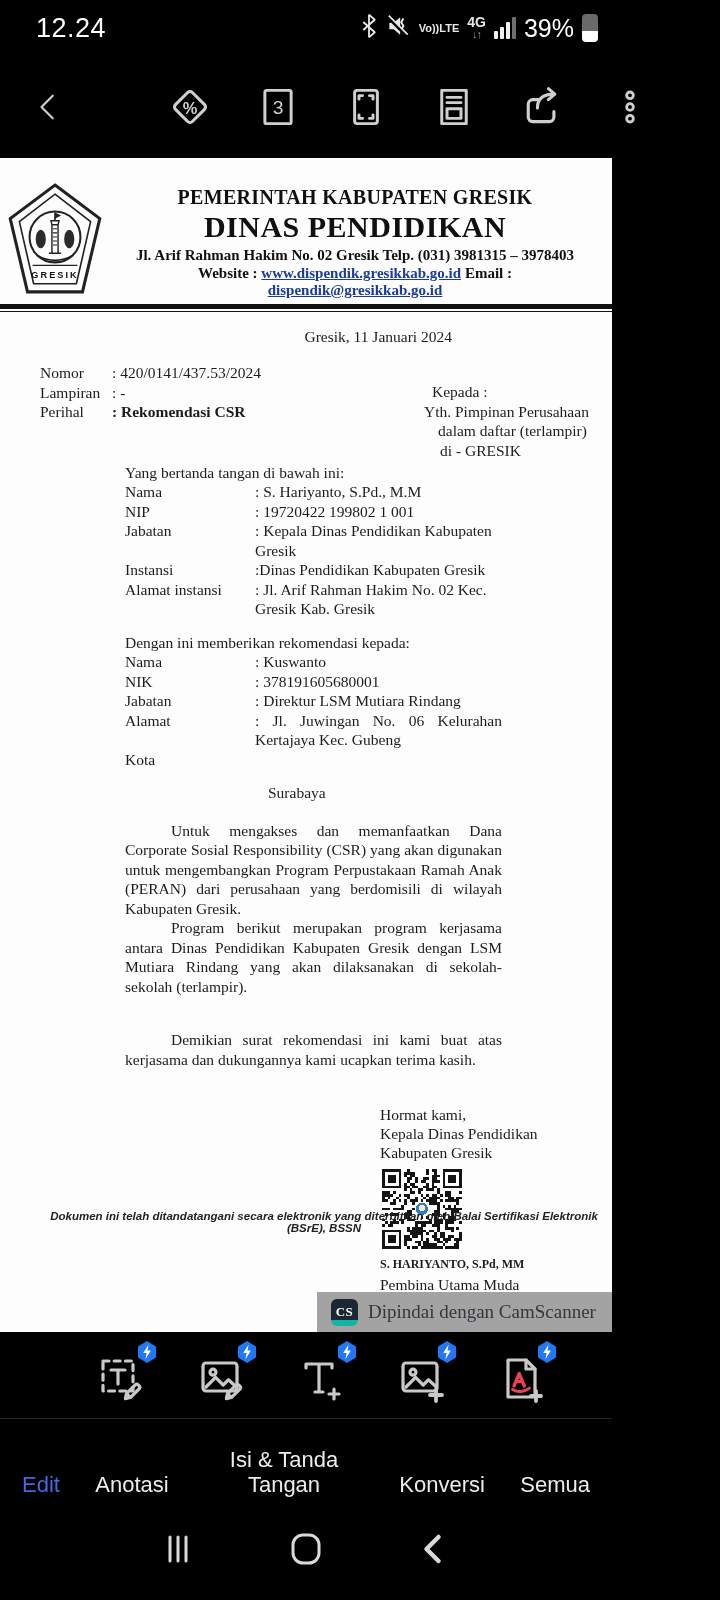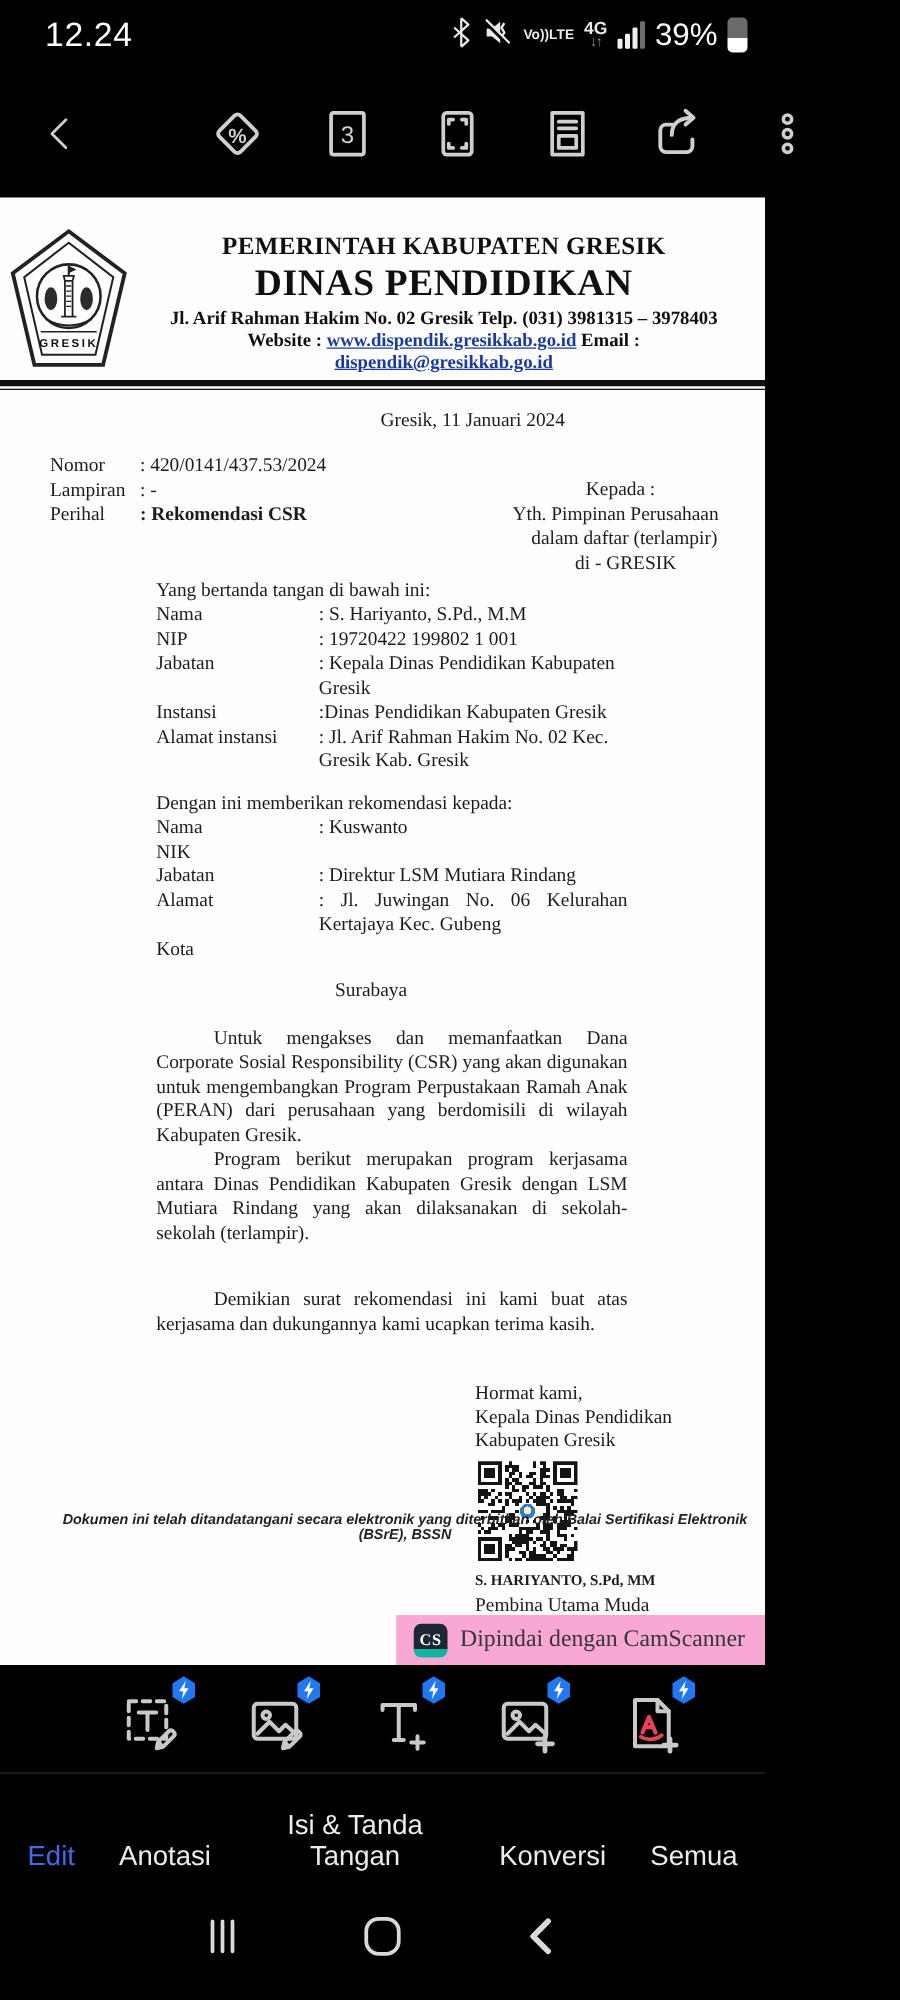--- a/index.html
+++ b/index.html
@@ -41,21 +41,21 @@
   .lh-link { color:#1a3a9c; text-decoration:underline; }
   .rule-thick { height:5px; background:#111; margin-top:6px; }
   .rule-thin { height:1px; background:#111; margin-top:2px; }
 
   .date-line { text-align:right; padding-right:160px; font-size:15.5px; margin-top:16px; }
   .meta { position:relative; margin-top:17px; font-size:15.5px; line-height:19.5px; }
   .meta-left { margin-left:40px; }
   .meta-row { display:flex; }
   .meta-row .lbl { width:72px; }
   .bold { font-weight:bold; }
-  .recipient { position:absolute; left:410px; top:19px; line-height:19.5px;text-align:center; }
+  .recipient { position:absolute; left:424px; top:19px; line-height:19.5px; }
   .recipient div:nth-child(1){ padding-left:8px; }
   .recipient div:nth-child(3){ padding-left:14px; }
   .recipient div:nth-child(4){ padding-left:16px; }
 
   .body-block { margin-left:125px; margin-right:110px; font-size:15.5px; line-height:19.5px; }
   .mt-sec { margin-top:41px; }
   .info-row { display:flex; }
   .info-row .lbl { width:130px; flex:none; }
   .info-row .val { flex:1; }
   .info-row .just { text-align:justify; }
@@ -64,21 +64,21 @@
   .para.first { margin-top:18px; }
   .para.closing { margin-top:34px; }
 
   .sig-block { margin-left:380px; margin-top:36px; font-size:15.5px; line-height:19px; }
   .qr-wrap { width:80px; height:80px; margin:7px 0 6px 2px; }
   .sig-name { font-weight:bold; font-size:12px; margin-top:2px; }
   .sig-rank, .sig-nip { margin-top:1px; }
 
   .footer-note { position:absolute; left:0; right:0; bottom:98px; text-align:center; font-size:11.5px; font-weight:bold; font-style:italic; color:#222; font-family:"Liberation Sans",sans-serif;padding-left:36px; }
 
-  .cs-bar { position:absolute; right:0; bottom:0; width:295px; height:40px; background:#f9a8d4; display:flex; align-items:center; gap:10px; padding-left:14px; }
+  .cs-bar { position:absolute; right:0; bottom:0; width:295px; height:40px; background:#a3a3a3; display:flex; align-items:center; gap:10px; padding-left:14px; }
   .cs-logo { width:27px; height:27px; border-radius:6px; background:linear-gradient(#1b2733 76%, #13b5a2 76%); color:#fff; font-size:13px; font-weight:bold; display:flex; align-items:center; justify-content:center; letter-spacing:0.5px; }
   .cs-text { font-size:19px; color:#33373d; }
 
   
   .bottom-toolbar { height:87px; display:flex; align-items:center; padding:0 66px 0 96px; justify-content:space-between; border-bottom:1px solid #262626; }
   .bt-btn { position:relative; width:50px; height:56px; display:flex; align-items:flex-end; justify-content:center; }
   .bt-btn svg.ic { stroke:#c9c9c9; fill:none; stroke-width:1.6; stroke-linecap:round; stroke-linejoin:round; }
   .badge { position:absolute; top:-7px; right:-12px; }
 
   
@@ -264,20 +264,21 @@
     </div>
 
     <div class="body-block" style="margin-top:14px;">
       <div>Dengan ini memberikan rekomendasi kepada:</div>
       <div class="info-row">
           <span class="lbl">Nama</span>
           <span class="val">: Kuswanto</span>
         </div>
       <div class="info-row">
           <span class="lbl">NIK</span>
+          <span class="val">: 378191605680001</span>
         </div>
       <div class="info-row">
           <span class="lbl">Jabatan</span>
           <span class="val">: Direktur LSM Mutiara Rindang</span>
         </div>
       <div class="info-row">
           <span class="lbl">Alamat</span>
           <span class="val just">: Jl. Juwingan No. 06 Kelurahan Kertajaya Kec. Gubeng</span>
         </div>
       <div class="info-row">

